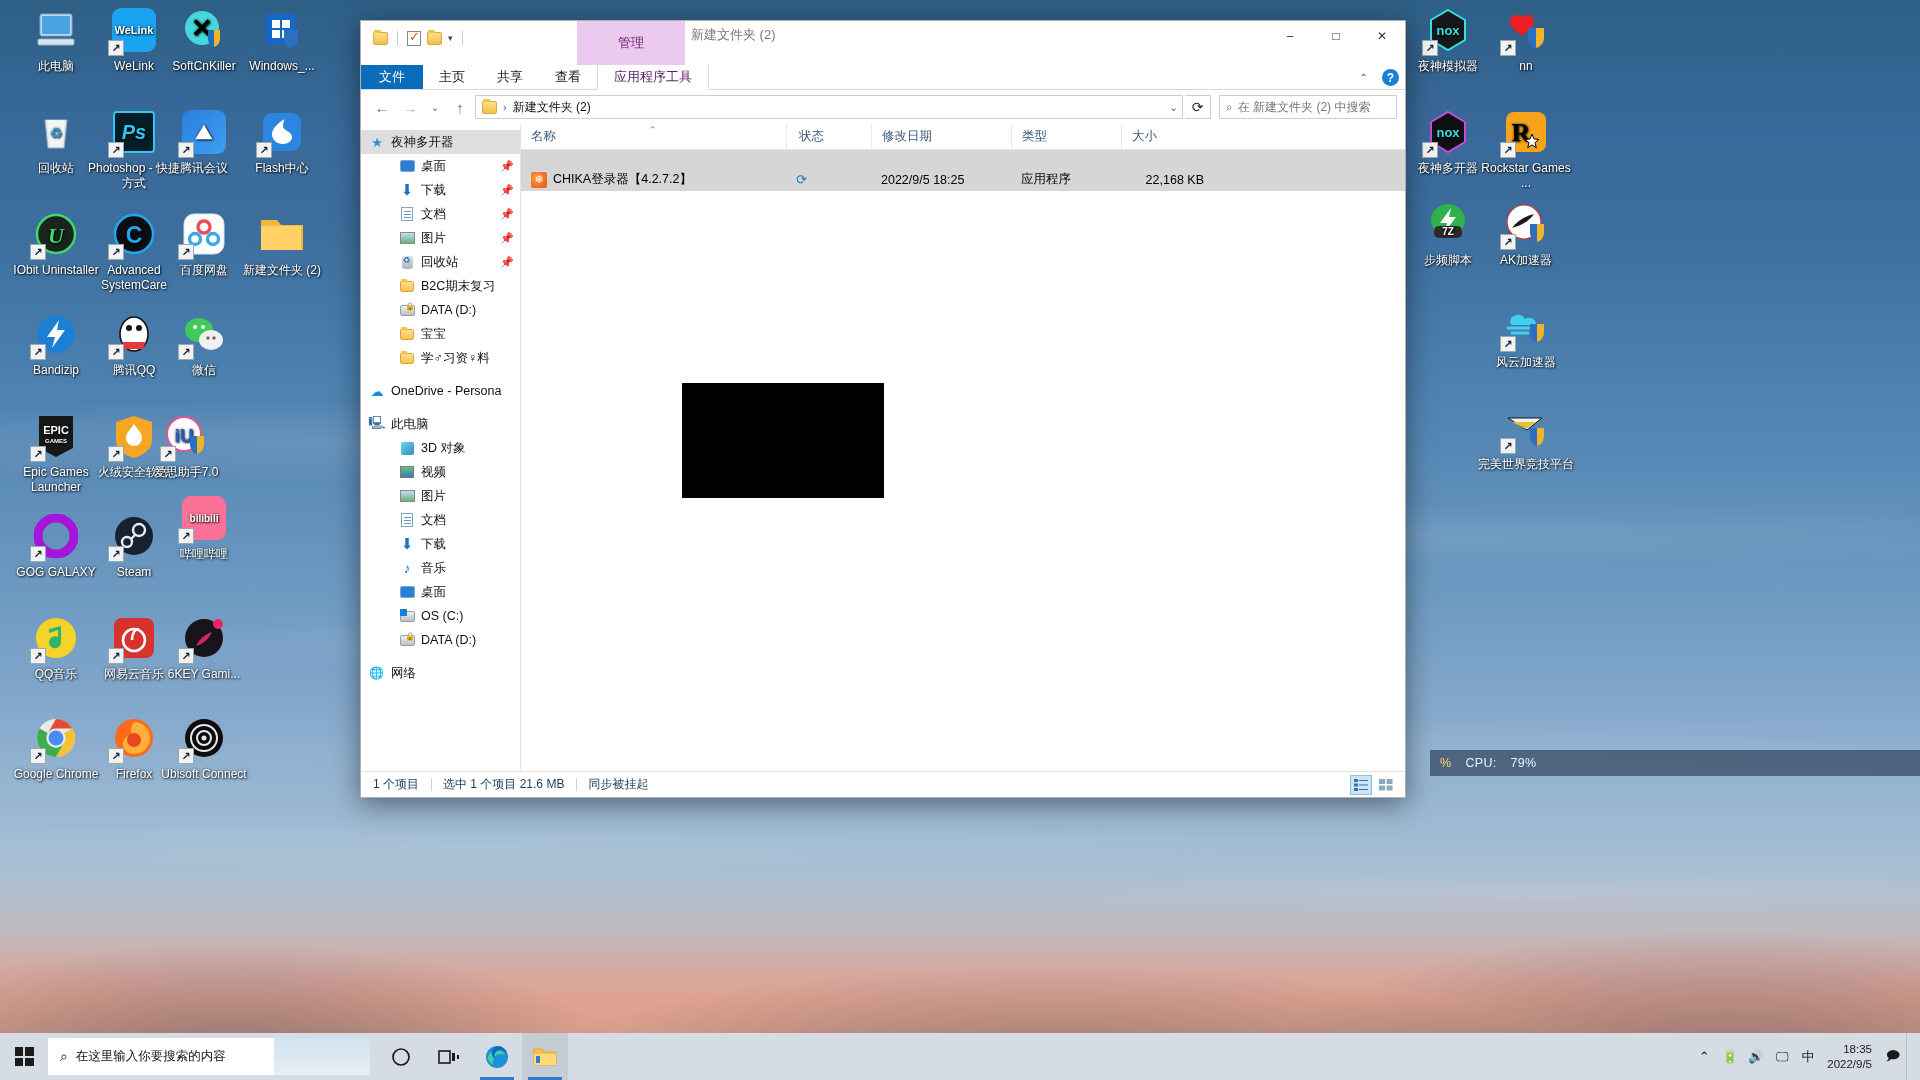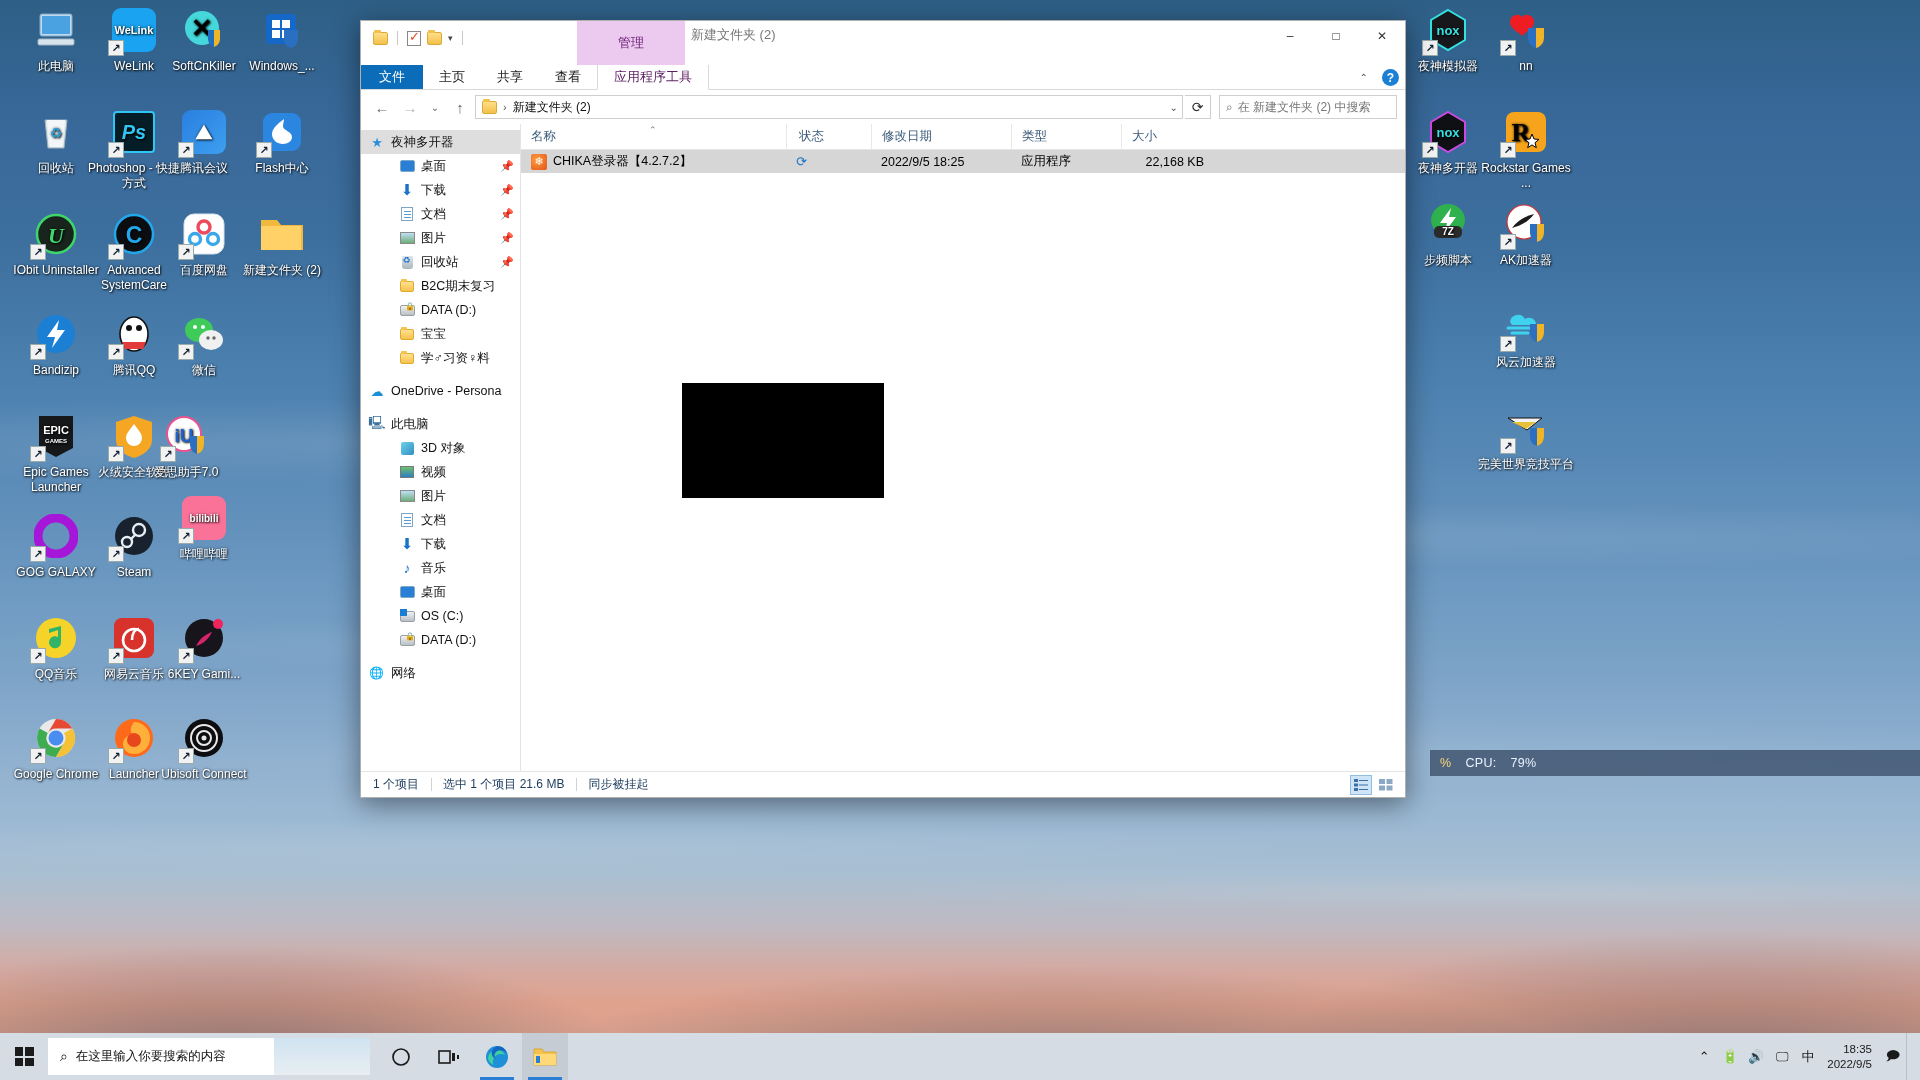--- a/index.html
+++ b/index.html
@@ -287,22 +287,22 @@
   .col-head .ch {
     height: 26px; display:flex; align-items:center;
     padding-left: 10px;
     border-left: 1px solid #e8e8e8;
   }
   .col-head .ch:first-child { border-left: none; }
   .sort-caret {
     position: absolute; top: 1px; font-size: 9px; color:#7b7b7b;
   }
   .row {
-    height: 23px;
-    display: flex; align-items: flex-start;
+    height: 41px;
+    display: flex; align-items: flex-end;
     font-size: 12.5px;
   }
   .row.selected { background: #d6d6d6; }
   .cell { height: 23px; display:flex; align-items:center; padding-left: 10px; overflow:hidden; white-space:nowrap; }
   .cell.right { justify-content: flex-end; padding-right: 12px; padding-left: 0; }
   .app-ico {
     width: 16px; height: 16px; margin-right: 6px; flex: 0 0 16px;
     background: radial-gradient(circle at 35% 35%, #ff9a3c, #e2561a);
     border-radius: 2px; position: relative;
   }
@@ -665,21 +665,21 @@
     </div>
     <div class="icon-cell" style="left: 86px; top: 714px;">
       <div class="icon-art">
         <svg width="44" height="44" viewBox="0 0 44 44">
           <circle cx="22" cy="22" r="19" fill="#ff6a1a"></circle>
           <path d="M22 6c9 0 16 7 16 16s-7 16-16 16c-7 0-11-5-11-10 0-6 5-9 10-9-4-3-2-9 1-13z" fill="#ffb03a"></path>
           <circle cx="22" cy="24" r="7" fill="#e8471d"></circle>
         </svg>
         <span class="shortcut-arrow">↗</span>
       </div>
-      <span class="icon-label">Launcher</span>
+      <span class="icon-label">Firefox</span>
     </div>
     <div class="icon-cell" style="left: 156px; top: 714px;">
       <div class="icon-art">
         <svg width="44" height="44" viewBox="0 0 44 44">
           <circle cx="22" cy="22" r="19" fill="#0d0d10"></circle>
           <circle cx="22" cy="22" r="13" fill="none" stroke="#e8e8e8" stroke-width="2"></circle>
           <circle cx="22" cy="22" r="7" fill="none" stroke="#e8e8e8" stroke-width="2"></circle>
           <circle cx="22" cy="22" r="2.5" fill="#e8e8e8"></circle>
         </svg>
         <span class="shortcut-arrow">↗</span>

